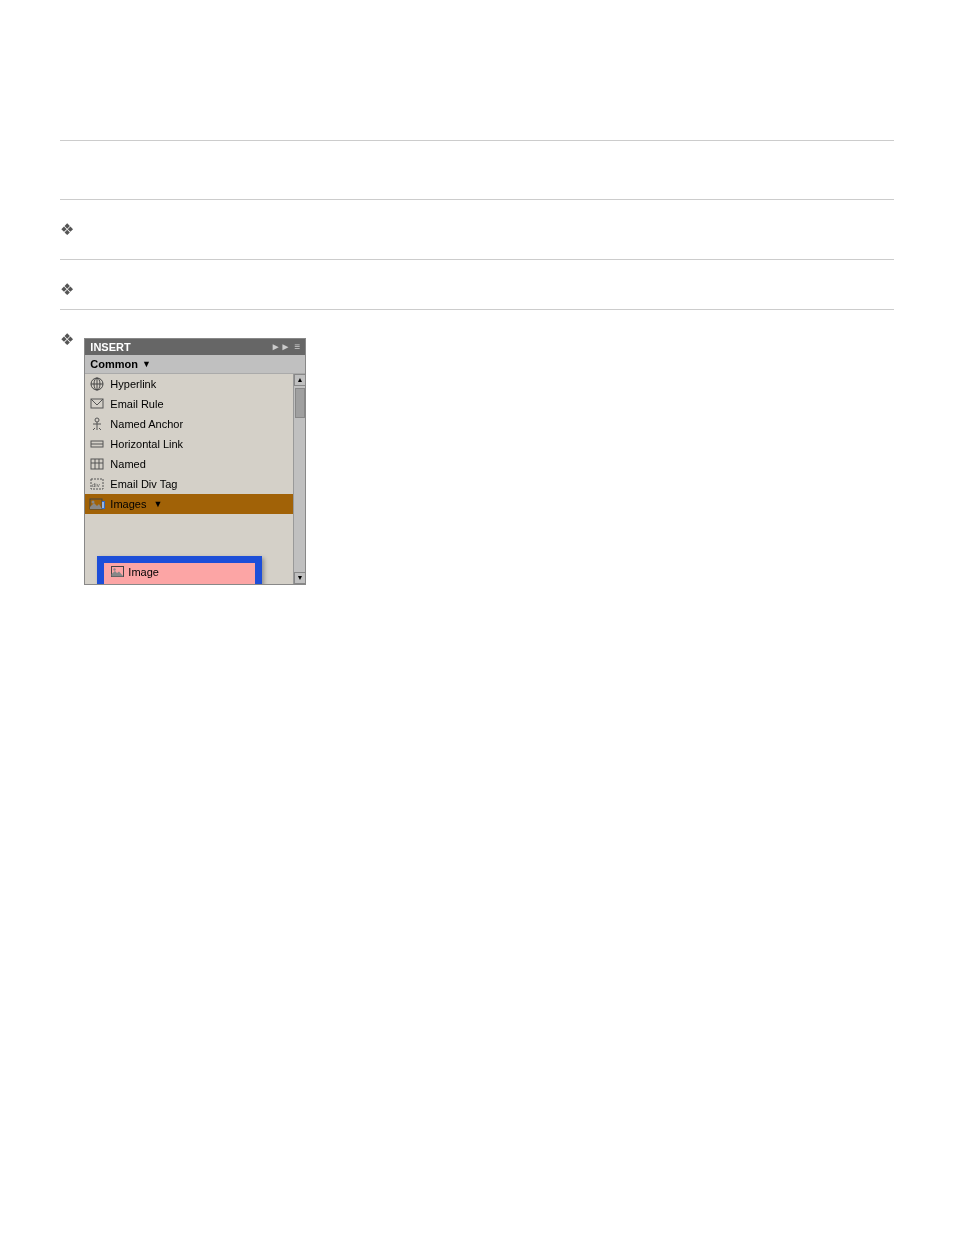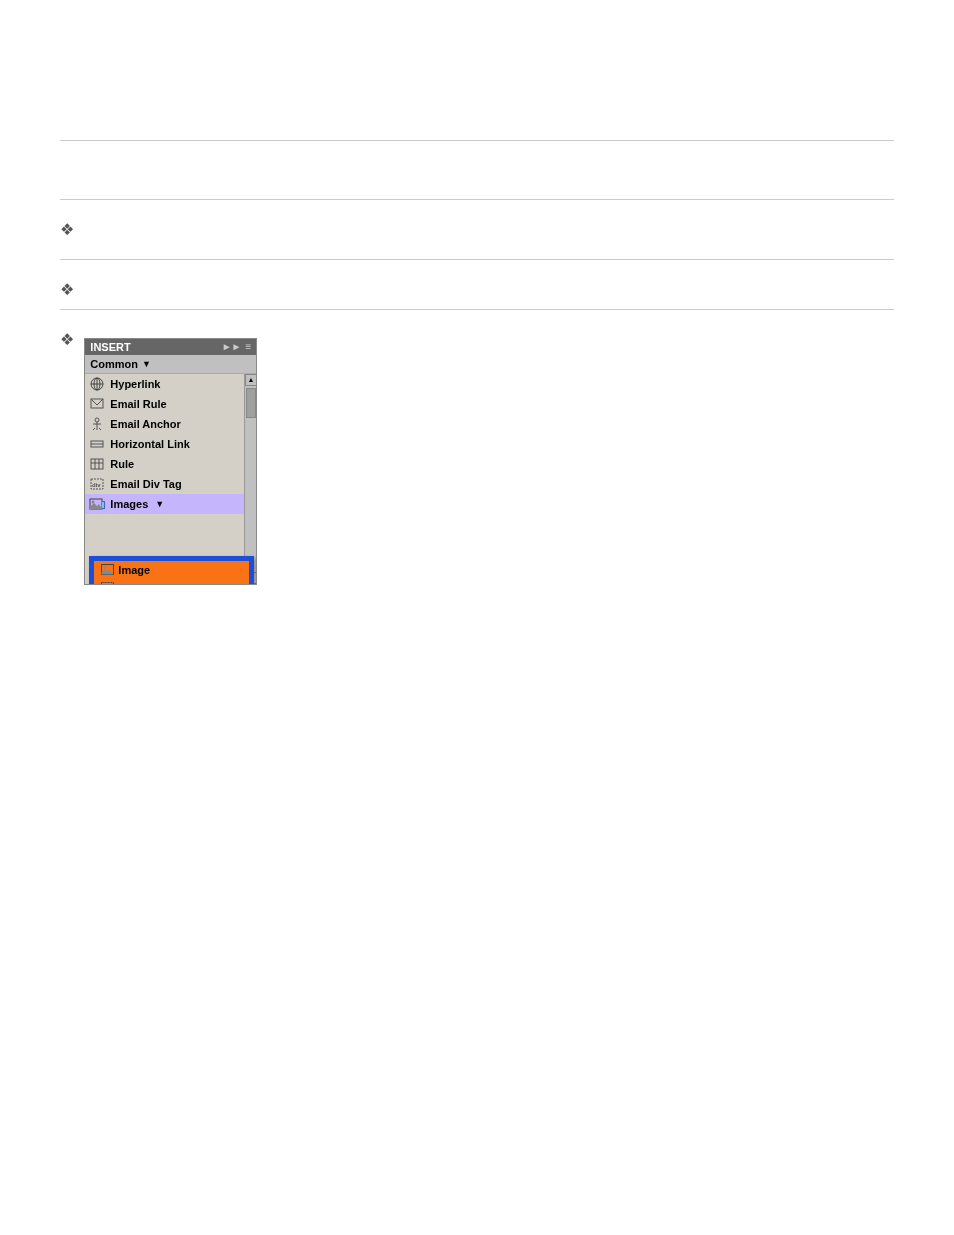--- a/index.html
+++ b/index.html
@@ -63,21 +63,21 @@
       gap: 10px;
     }
 
     
     .insert-panel-wrapper {
       margin-top: 10px;
       display: inline-block;
     }
 
     .insert-panel {
-      width: 173px;
+      width: 222px;
       background: #c0c0c0;
       border: 1px solid #888;
       font-size: 11px;
       position: relative;
       user-select: none;
     }
 
     .insert-panel-titlebar {
       background: #666666;
       color: #fff;
@@ -120,35 +120,34 @@
 
     .insert-panel-list {
       background: #d4d0c8;
       overflow: hidden;
     }
 
     .insert-panel-scroll-area {
       height: 210px;
       overflow: hidden;
       position: relative;
-      font-weight: bold;
     }
 
     .panel-item {
       display: flex;
       align-items: center;
       padding: 2px 4px;
       gap: 5px;
       cursor: pointer;
       font-size: 11px;
       min-height: 20px;
     }
 
     .panel-item.images-active {
-      background: #c4b5fd;
+      background: #a16207;
     }
 
     .item-icon {
       width: 16px;
       height: 16px;
       flex-shrink: 0;
       display: flex;
       align-items: center;
       justify-content: center;
     }
@@ -183,25 +182,25 @@
       width: 10px;
       height: 30px;
       background: #a0a0a0;
       border: 1px solid #888;
       margin-top: 2px;
     }
 
     
     .submenu {
       position: absolute;
-      left: 4px;
+      left: 12px;
       top: 182px;
       width: 165px;
-      background: #f97316;
-      border: 5px solid #1d4ed8;
+      background: #fca5a5;
+      border: 7px solid #1d4ed8;
       box-shadow: 2px 2px 4px rgba(0,0,0,0.3);
       z-index: 10;
       font-size: 11px;
     }
 
     .submenu-item {
       display: flex;
       align-items: center;
       padding: 2px 6px;
       gap: 4px;
@@ -291,41 +290,41 @@
                 <div class="panel-item">
                   <div class="item-icon">
                     <svg width="14" height="14" viewBox="0 0 14 14">
                         <circle cx="7" cy="3" r="2" fill="none" stroke="#555" stroke-width="1"></circle>
                         <line x1="7" y1="5" x2="7" y2="13" stroke="#555" stroke-width="1"></line>
                         <line x1="3" y1="7" x2="11" y2="7" stroke="#555" stroke-width="1"></line>
                         <line x1="3" y1="13" x2="5" y2="11" stroke="#555" stroke-width="1"></line>
                         <line x1="11" y1="13" x2="9" y2="11" stroke="#555" stroke-width="1"></line>
                       </svg>
                   </div>
-                  <span>Email Anchor</span>
+                  <span>Named Anchor</span>
                 </div>
                 <div class="panel-item">
                   <div class="item-icon">
                     <svg width="14" height="10" viewBox="0 0 14 10">
                         <rect x="1" y="2" width="12" height="6" fill="none" stroke="#555" stroke-width="1"></rect>
                         <line x1="1" y1="5" x2="13" y2="5" stroke="#555" stroke-width="1"></line>
                       </svg>
                   </div>
                   <span>Horizontal Link</span>
                 </div>
                 <div class="panel-item">
                   <div class="item-icon">
                     <svg width="14" height="12" viewBox="0 0 14 12">
                         <rect x="1" y="1" width="12" height="10" fill="none" stroke="#555" stroke-width="1"></rect>
                         <line x1="1" y1="5" x2="13" y2="5" stroke="#555" stroke-width="1"></line>
                         <line x1="5" y1="1" x2="5" y2="11" stroke="#555" stroke-width="1"></line>
                         <line x1="9" y1="1" x2="9" y2="11" stroke="#555" stroke-width="1"></line>
                       </svg>
                   </div>
-                  <span>Rule</span>
+                  <span>Named</span>
                 </div>
                 <div class="panel-item">
                   <div class="item-icon">
                     <svg width="14" height="12" viewBox="0 0 14 12">
                         <rect x="1" y="1" width="12" height="10" fill="none" stroke="#555" stroke-width="1" stroke-dasharray="2,1"></rect>
                         <text x="2" y="9" font-size="6" fill="#555">div</text>
                       </svg>
                   </div>
                   <span>Email Div Tag</span>
                 </div>

